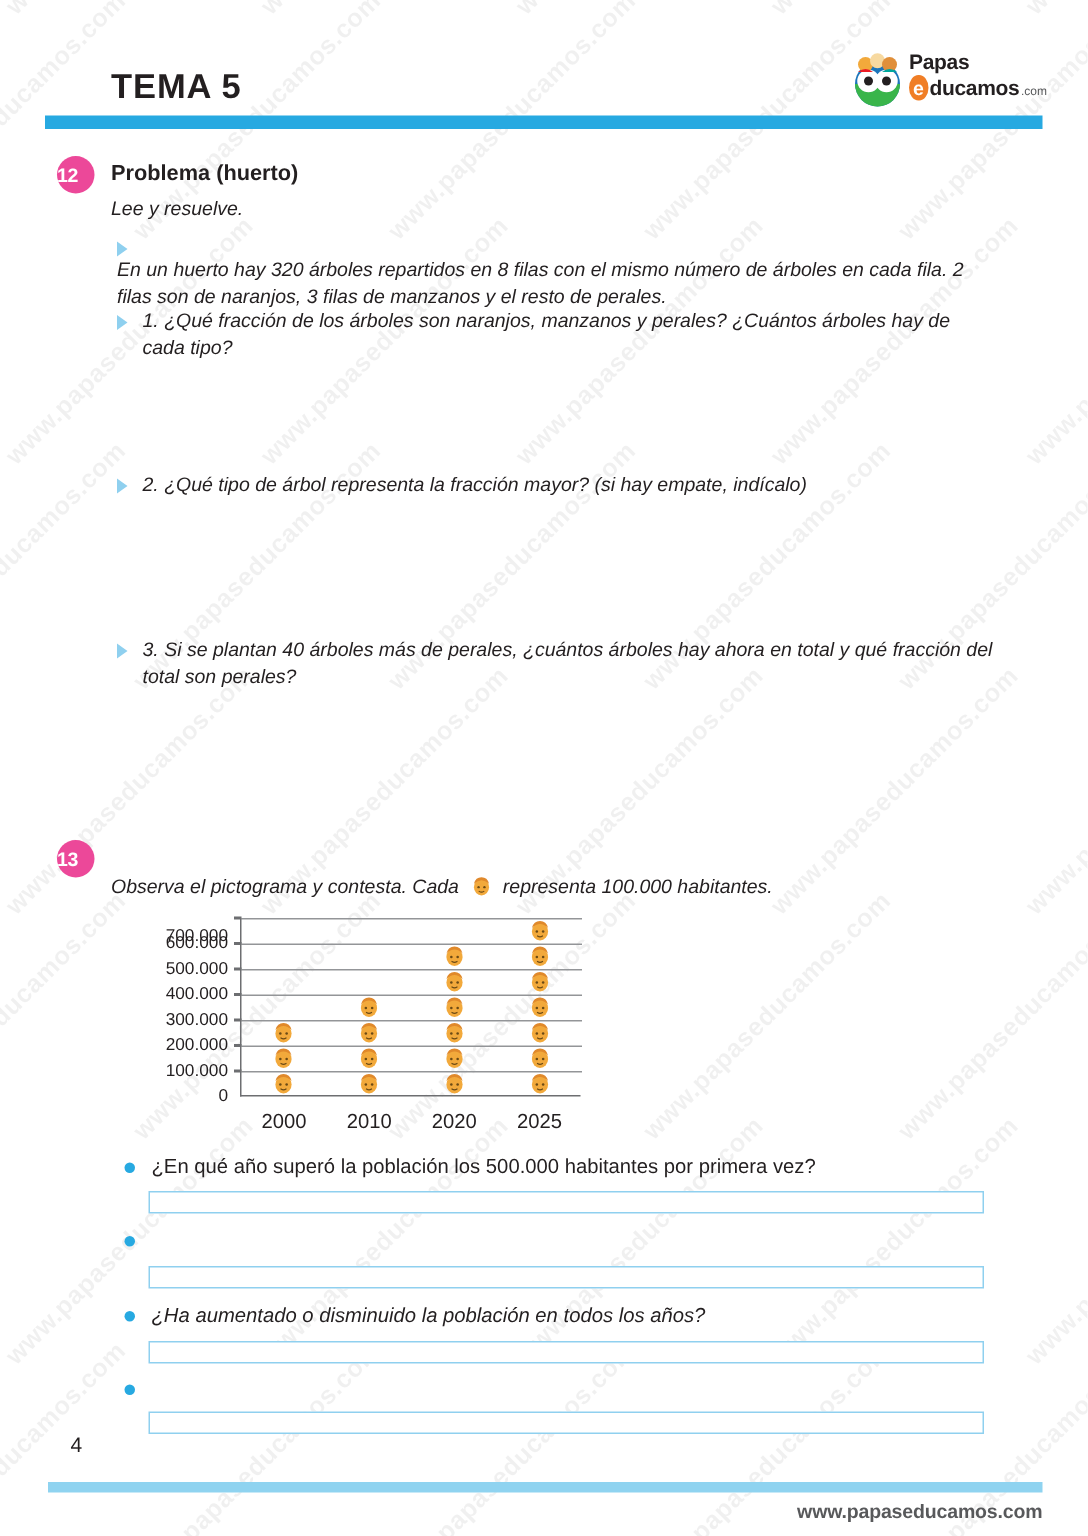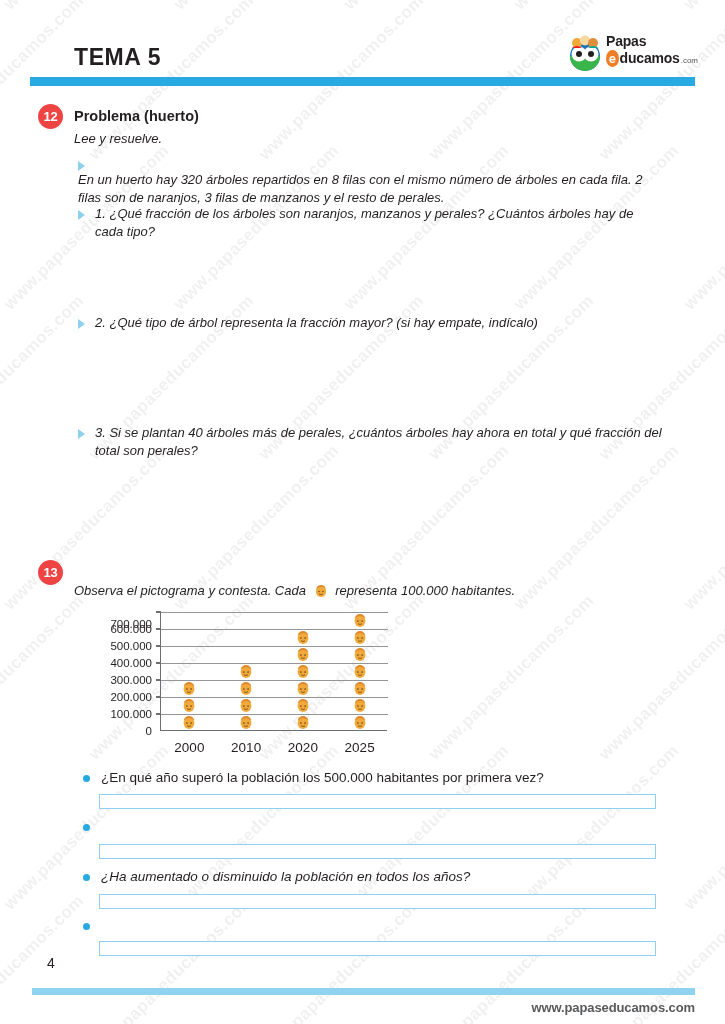--- a/index.html
+++ b/index.html
@@ -123,25 +123,24 @@
     color: #58595b;
     margin-left: 1px;
   }
 
   
   .badge {
     position: absolute;
     width: 25px;
     height: 25px;
     border-radius: 50%;
-    background: #ef4444;
+    background: #ec4899;
     color: #ffffff;
     font-size: 13px;
     font-weight: bold;
-    text-align: center;
     line-height: 25px;
     letter-spacing: -0.3px;
   }
   .ex-title {
     position: absolute;
     font-size: 14.5px;
     font-weight: bold;
     color: #231f20;
   }
   .ex-sub {

